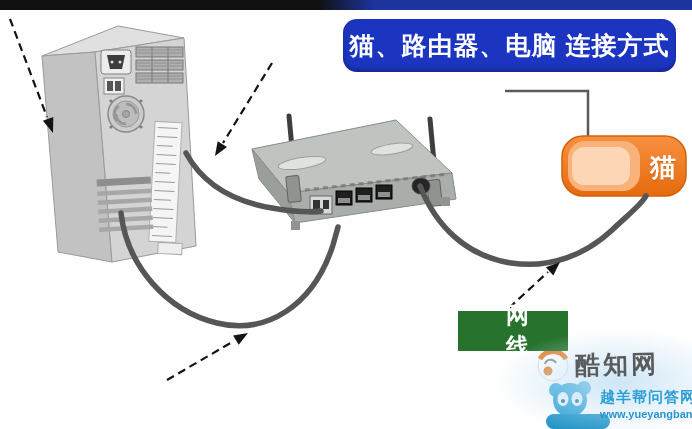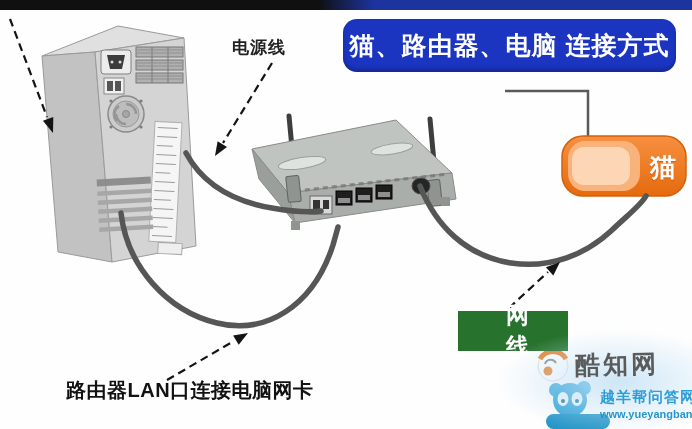--- a/index.html
+++ b/index.html
@@ -206,28 +206,26 @@
       <circle cx="563" cy="401" r="2" fill="#1b6e97"></circle>
       <circle cx="577" cy="401" r="2" fill="#1b6e97"></circle>
       <rect x="546" y="414" width="64" height="15" rx="7.5" fill="#2496c8"></rect>
     </g>
   </svg>
 
   <div class="title-box">
     <span>猫、路由器、电脑 连接方式</span>
   </div>
 
-  <div class="power-label">电源线</div>
 
   <div class="modem-label">猫</div>
 
   <div class="netcable-box">
     <span>网线</span>
   </div>
 
-  <div class="lan-note">路由器LAN口连接电脑网卡</div>
 
   <div class="wm-cloud"></div>
   <div class="wm-site1">酷知网</div>
   <div class="wm-site2">越羊帮问答网</div>
   <div class="wm-url">www.yueyangbang.com</div>
 
 </div>
 
 </body></html>

